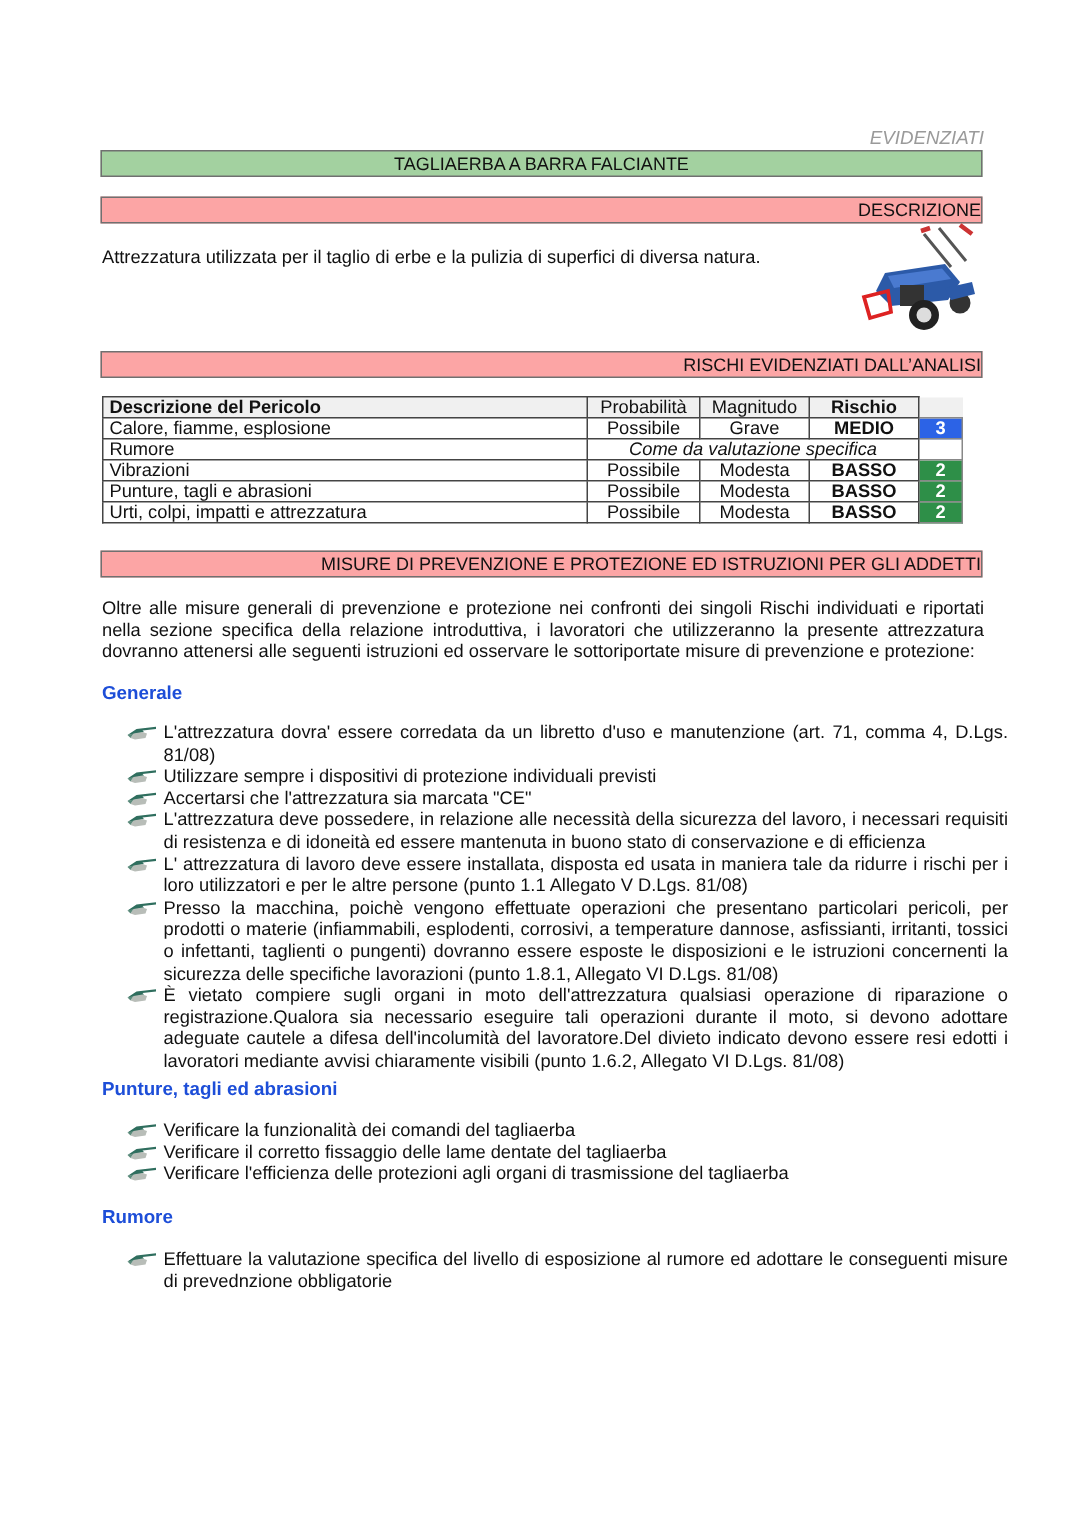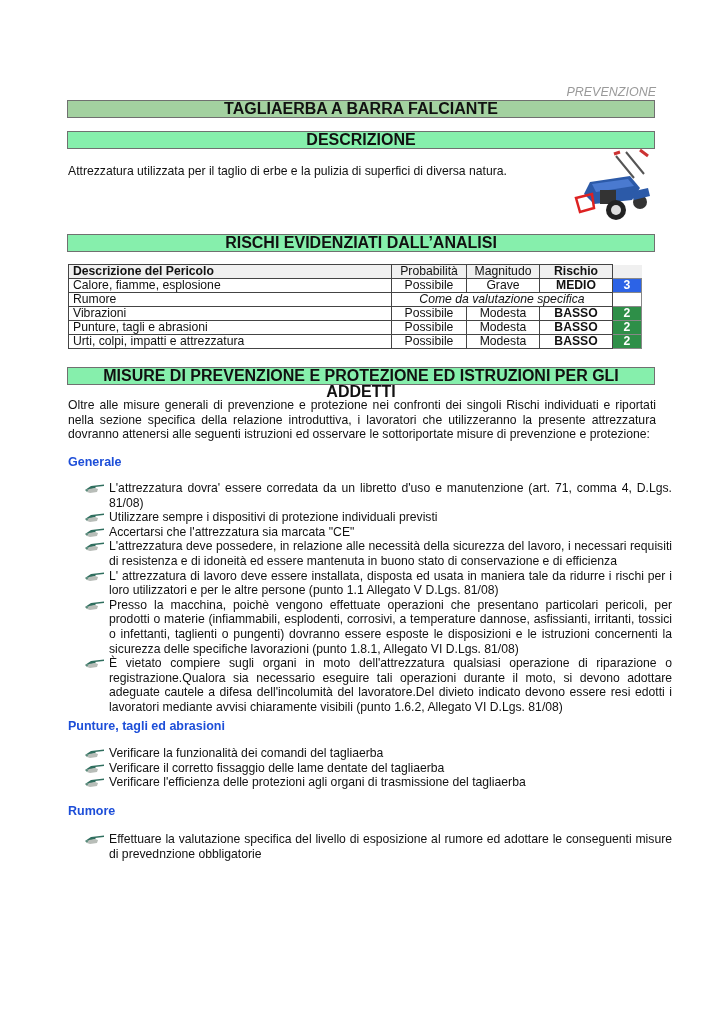--- a/index.html
+++ b/index.html
@@ -1,20 +1,20 @@
 <!DOCTYPE html>
 <html><head>
   <meta charset="utf-8">
   <style>
     html, body { margin: 0; padding: 0; background: #ffffff; }
     body { width: 724px; height: 1024px; position: relative; font-family: "Liberation Sans", sans-serif; color: #111; font-size: 12.2px; overflow: hidden; }
     .category { position: absolute; top: 85px; right: 68px; color: #9a9a9a; font-style: italic; font-size: 12.5px; }
-    .bar { position: absolute; left: 67px; width: 588px; border: 1px solid #707070; text-align: center; font-weight: bold; font-size: 16px; box-sizing: border-box; }
+    .bar { position: absolute; left: 67px; width: 588px; border: 1px solid #707070; text-align: center; font-weight: normal; font-size: 12px; box-sizing: border-box; }
     .bar.main { top: 100px; height: 18px; line-height: 16px; background: #a3d1a0; }
-    .bar.sub { background: #86efac; height: 18px; line-height: 16px; }
+    .bar.sub { background: #fca5a5; height: 18px; line-height: 16px; text-align: right; }
     .desc { position: absolute; left: 68px; top: 164px; font-size: 12.2px; }
     .machine { position: absolute; left: 570px; top: 148px; width: 84px; height: 76px; }
     table.risk { position: absolute; left: 68px; top: 264px; border-collapse: collapse; font-size: 12.2px; }
     table.risk td { border: 1px solid #444; height: 13px; line-height: 13px; padding: 0 4px; }
     table.risk td.c { text-align: center; }
     table.risk tr.head td { background: #f0f0f0; }
     table.risk td.b { font-weight: bold; }
     table.risk td.num { border: 1px solid #888; color: #fff; font-weight: bold; text-align: center; width: 20px; }
     table.risk td.blue { background: #2c63e6; }
     table.risk td.green { background: #2e8f48; }
@@ -32,21 +32,21 @@
 <svg width="0" height="0" style="position:absolute">
   <defs>
     <symbol id="hand" viewBox="0 0 22 11">
       <path d="M1 7 L7 3 L20 1.5 L20 3 L11 4 L12 5 L8 6 Z" fill="#2f6e5e"></path>
       <path d="M5 6 L11 5 L14 6 L13 9 L6 10 L3 9 Z" fill="#b8bdb8"></path>
       <path d="M1 7 L5 6 L3 9 Z" fill="#5a8a7a"></path>
     </symbol>
   </defs>
 </svg>
 
-<div class="category">PREVENZIONE</div>
+<div class="category">EVIDENZIATI</div>
 
 <div class="bar main">TAGLIAERBA A BARRA FALCIANTE</div>
 
 <div class="bar sub" style="top:131px">DESCRIZIONE</div>
 
 <div class="desc">Attrezzatura utilizzata per il taglio di erbe e la pulizia di superfici di diversa natura.</div>
 
 <svg class="machine" viewBox="0 0 84 76">
   <path d="M46 8 L64 30 M56 4 L74 26" stroke="#555" stroke-width="2" fill="none"></path>
   <path d="M44 6 L50 4 M70 2 L78 8" stroke="#c33" stroke-width="3"></path>

